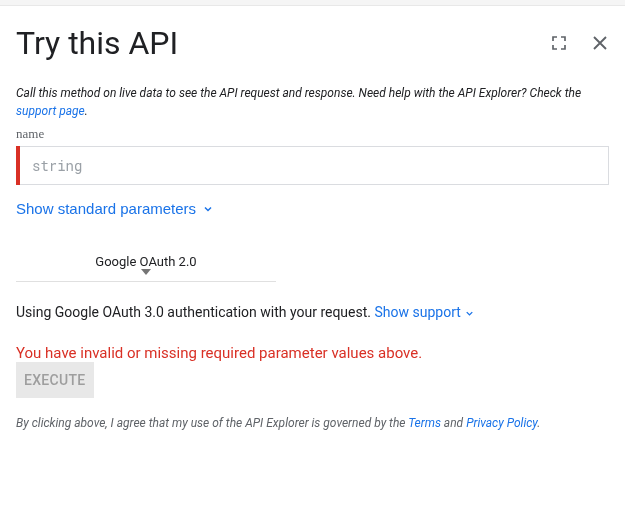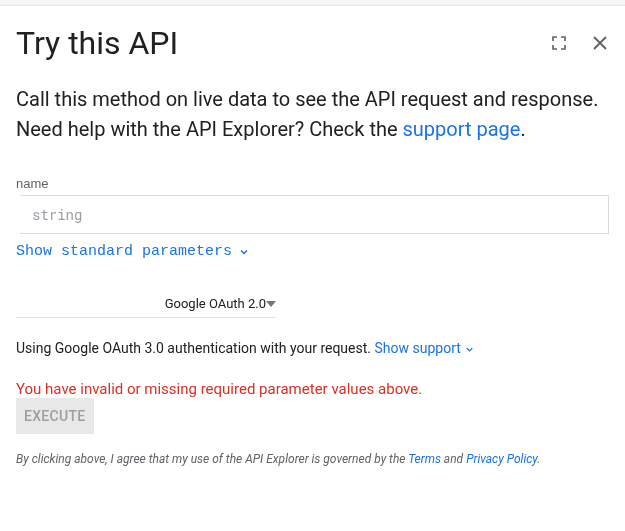--- a/index.html
+++ b/index.html
@@ -41,47 +41,47 @@
       background: none;
       border: none;
       cursor: pointer;
       color: #5f6368;
       display: flex;
       align-items: center;
       justify-content: center;
       padding: 0;
     }
     .description {
-      font-size: 20px;
+      font-size: 12px;
       line-height: 1.5;
       color: #202124;
-      margin-bottom: 32px;
+      margin-bottom: 6px;
+      font-style: italic;
     }
     .link {
       color: #1a73e8;
       text-decoration: none;
       cursor: pointer;
     }
     .section-title {
       font-size: 16px;
       font-weight: 500;
       color: #202124;
       margin-bottom: 12px;
     }
     .param-label {
       font-size: 13px;
-      font-family: Liberation Sans, sans-serif;
+      font-family: Liberation Serif, serif;
       color: #5f6368;
       margin-bottom: 4px;
       margin-top: 6px;
     }
     .input-wrapper {
       display: flex;
-      margin-bottom: 6px;
-      align-items: center;
+      margin-bottom: 14px;
     }
     .input-indicator {
       width: 4px;
       background: #d93025;
     }
     .param-input {
       flex: 1;
       border: 1px solid #dadce0;
       border-left: none;
       padding: 9px 12px;
@@ -97,38 +97,39 @@
     .expand-link {
       color: #1a73e8;
       font-size: 15px;
       background: none;
       border: none;
       cursor: pointer;
       display: inline-flex;
       align-items: center;
       gap: 6px;
       padding: 0;
-      font-family: Liberation Mono, monospace;
+      font-family: Liberation Sans, sans-serif;
     }
     .chevron-down {
       color: #1a73e8;
     }
     .auth-section {
       margin-top: 30px;
     }
     .select-wrap {
       display: flex;
       align-items: center;
-      justify-content: flex-end;
+      justify-content: center;
       width: 260px;
       border-bottom: 1px solid rgba(0,0,0,0.12);
       padding: 6px 0 6px 0;
       margin-top: 22px;
       margin-bottom: 22px;
       cursor: pointer;
+      flex-direction: column;
     }
     .select-value {
       font-size: 13px;
       color: #202124;
     }
     .select-caret {
       color: #757575;
     }
     .auth-desc {
       font-size: 14px;

